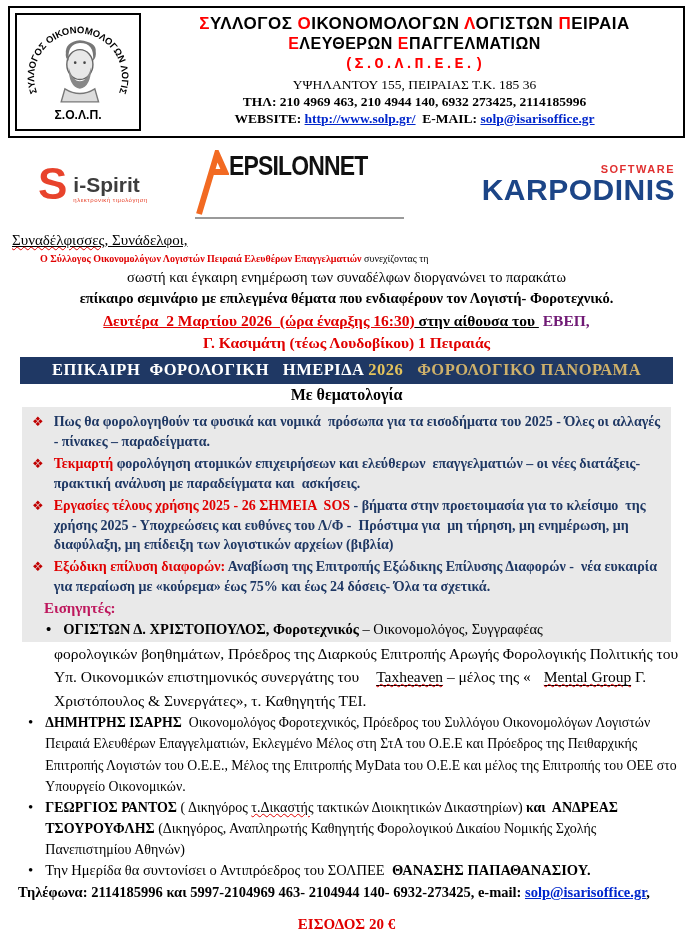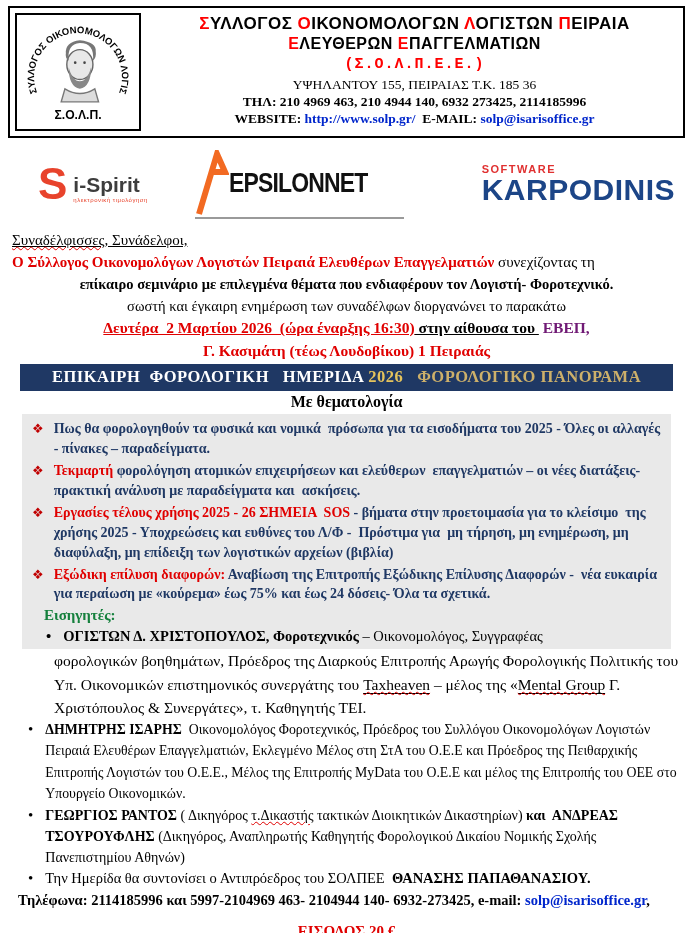--- a/index.html
+++ b/index.html
@@ -14,60 +14,60 @@
   .hdr{border:2px solid #000;display:flex;align-items:stretch;height:128px;}
   .logo-cell{border:2px solid #000;margin:5px;width:126px;display:flex;flex-direction:column;align-items:center;justify-content:center;box-sizing:border-box;}
   .title-cell{flex:1;text-align:center;padding-top:5px;line-height:1.25;}
   .t1{font-family:"Liberation Sans",sans-serif;font-weight:bold;font-size:17px;letter-spacing:.5px;}
   .t2{font-family:"Liberation Sans",sans-serif;font-weight:bold;font-size:16px;letter-spacing:.5px;}
   .t3{font-family:Liberation Mono, monospace;font-weight:bold;font-size:15px;color:#f00;letter-spacing:1px;margin-top:2px;}
   .addr{font-size:13.5px;margin-top:2px;}
   .tel{font-size:13.5px;font-weight:bold;}
   .web{font-size:13.5px;font-weight:bold;}
   .red{color:#f00;}
-  .link{color:#0026cc;font-weight:bold;}
+  .link{color:#0026cc;text-decoration:underline;font-weight:bold;}
 
   
   .logos{display:flex;align-items:center;justify-content:space-between;height:92px;padding:0 10px 0 30px;}
   .ispirit{display:flex;align-items:flex-start;}
   .ispirit .smark{font-family:"Liberation Sans",sans-serif;font-weight:800;font-size:44px;line-height:.85;color:#e8432c;margin-right:6px;}
   .ispirit .iname{font-family:"Liberation Sans",sans-serif;font-weight:bold;font-size:21px;color:#3d3d3d;margin-top:8px;}
   .ispirit .itag{font-family:"Liberation Sans",sans-serif;font-size:6px;color:#e8432c;letter-spacing:.5px;}
-  .epsl{display:flex;align-items:center;border-bottom:2px solid #9a9a9a;padding:0 6px 1px 0;margin-right:30px;}
+  .epsl{display:flex;align-items:flex-start;border-bottom:2px solid #9a9a9a;padding:0 6px 1px 0;margin-right:30px;}
   .epsl .ename{font-family:"Liberation Sans",sans-serif;font-weight:bold;font-size:28px;letter-spacing:-1px;transform:scaleX(.82);transform-origin:left bottom;color:#111;}
-  .karp{font-family:"Liberation Sans",sans-serif;line-height:1;}
+  .karp{text-align:right;font-family:"Liberation Sans",sans-serif;line-height:1;}
   .karp .ksw{color:#e03030;font-weight:bold;font-size:11px;letter-spacing:1.5px;}
   .karp .kname{color:#1c4587;font-weight:bold;font-size:30px;letter-spacing:.5px;}
 
   
   .intro{padding:0 4px;}
   .salut{font-size:15px;text-decoration:underline;margin:2px 0 3px 0;}
   .squig{text-decoration:underline;text-decoration-style:wavy;text-decoration-color:#e00000;text-decoration-thickness:1px;}
-  .usquig{border-bottom:1px solid #000;text-decoration:underline wavy #e00000 1px;}
-  .p1{font-size:15px;line-height:1.45;}
+  .usquig{border-bottom:1px solid #000;text-decoration:underline wavy #e00000 1px;margin-left:13px;}
+  .p1{font-size:10px;line-height:1.45;margin-left:28px;}
   .pc{text-align:center;font-size:14.5px;line-height:1.5;}
   .b{font-weight:bold;}
   .u{text-decoration:underline;}
   .navy{color:#701a75;}
   .redb{color:#e00000;font-weight:bold;}
   .dateline{text-align:center;font-size:15.5px;line-height:1.45;}
   .venue{text-align:center;font-size:15.5px;font-weight:bold;color:#e00000;line-height:1.4;}
 
   
   .banner{margin:3px 12px 0 12px;background:#1f3864;color:#fff;text-align:center;font-weight:bold;font-size:16.5px;padding:3px 0 4px 0;letter-spacing:.5px;}
   .gold{color:#e5c35c;}
   .gold2{color:#cdb06a;}
   .thema{text-align:center;font-weight:bold;font-size:16px;margin:2px 0 3px 0;}
 
   
   .graybox{background:#e9e9e9;margin:0 14px;padding:5px 8px 2px 8px;}
   .trow{display:flex;margin-bottom:2px;}
   .diamond{color:#c00000;font-size:13px;line-height:1.5;margin:0 10px 0 2px;flex:0 0 auto;}
   .ttext{font-size:14px;line-height:1.42;font-weight:bold;color:#1f3864;}
-  .speak-head{font-weight:bold;font-size:15px;margin:3px 0 2px 14px;color:#15803d;}
+  .speak-head{font-weight:bold;font-size:15px;margin:3px 0 2px 14px;color:#be185d;}
   .dotrow{display:flex;}
   .dot{font-size:15px;margin:0 12px 0 16px;flex:0 0 auto;line-height:1.4;}
   .sline{font-size:14.5px;line-height:1.4;}
 
   
   .speakers{padding:0 4px;}
   .cont{font-size:15.5px;line-height:1.5;margin:0 0 0 42px;}
   .sp2 .sline{font-size:13.8px;line-height:1.55;}
   .sp3 .sline{font-size:14px;line-height:1.5;}
   .coord .sline{font-size:14.5px;font-family:Liberation Serif, serif;}
@@ -128,22 +128,22 @@
     </div>
     <div class="karp">
       <div class="ksw">SOFTWARE</div>
       <div class="kname">KARPODINIS</div>
     </div>
   </div>
 
   <div class="intro">
     <div class="salut"><span class="seg squig">Συναδέλφισσες</span><span class="seg">, Συνάδελφοι,</span></div>
     <div class="p1"><span class="seg redb">Ο Σύλλογος Οικονομολόγων Λογιστών Πειραιά Ελευθέρων Επαγγελματιών</span><span class="seg"> συνεχίζοντας τη</span></div>
+    <div class="pc">σωστή και έγκαιρη ενημέρωση των συναδέλφων διοργανώνει το παρακάτω</div>
     <div class="pc b">επίκαιρο σεμινάριο με επιλεγμένα θέματα που ενδιαφέρουν  τον Λογιστή- Φοροτεχνικό.</div>
-    <div class="pc">σωστή και έγκαιρη ενημέρωση των συναδέλφων διοργανώνει το παρακάτω</div>
     <div class="dateline"><span class="seg redb u">Δευτέρα  2 Μαρτίου 2026  (ώρα έναρξης 16:30)</span><span class="seg b u"> στην αίθουσα του </span><span class="seg navy b"> ΕΒΕΠ,</span></div>
     <div class="venue">Γ. Κασιμάτη (τέως Λουδοβίκου) 1 Πειραιάς</div>
   </div>
 
   <div class="banner"><span class="seg">ΕΠΙΚΑΙΡΗ  ΦΟΡΟΛΟΓΙΚΗ   ΗΜΕΡΙΔΑ </span><span class="seg gold">2026</span><span class="seg gold2">   ΦΟΡΟΛΟΓΙΚΟ ΠΑΝΟΡΑΜΑ</span></div>
   <div class="thema">Με θεματολογία</div>
 
   <div class="graybox">
     <div class="trow">
       <span class="diamond">❖</span>

